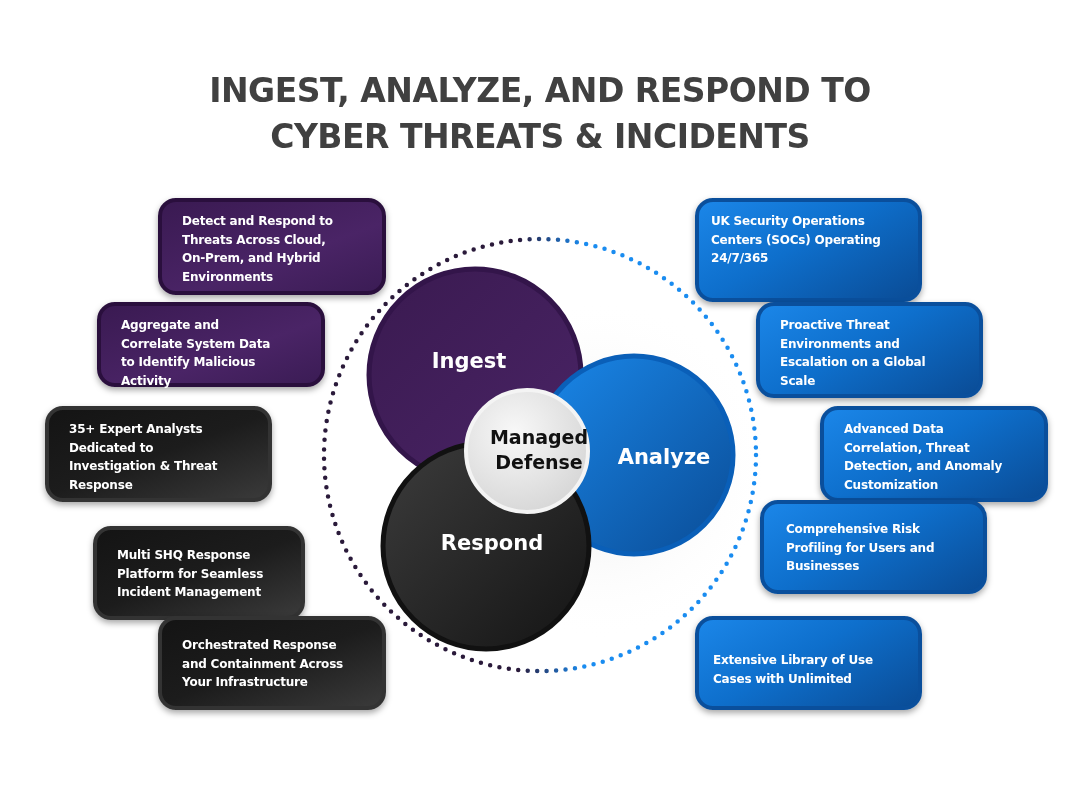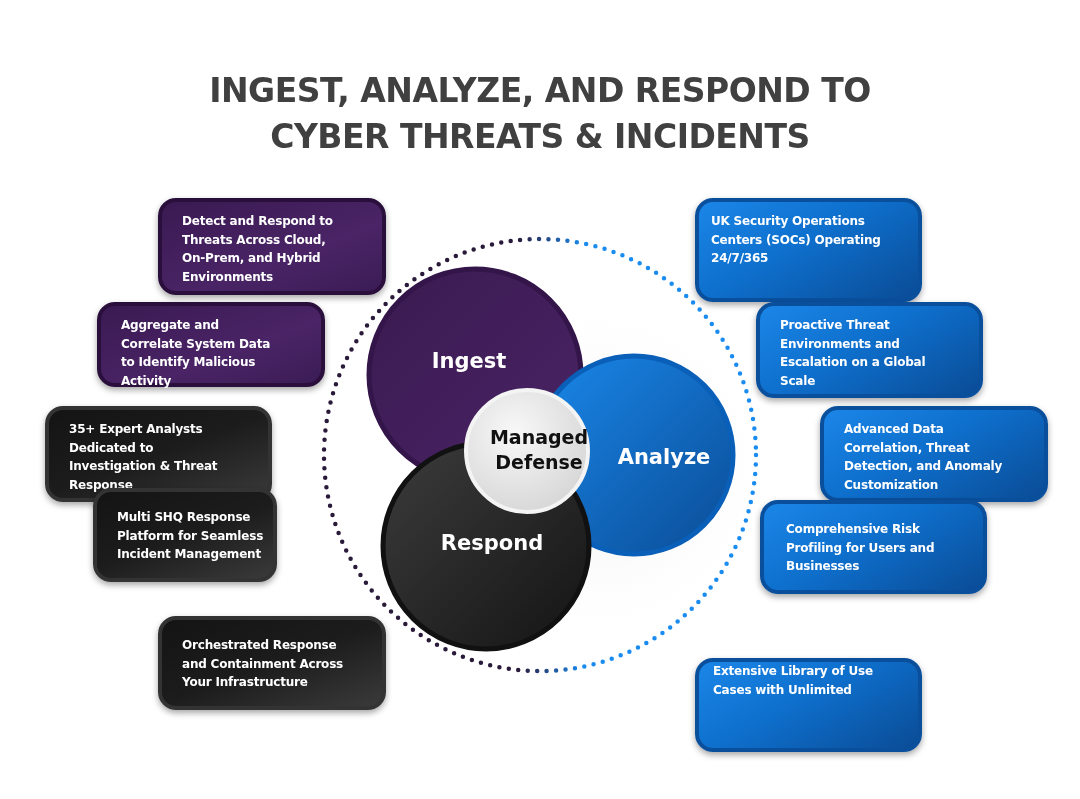--- a/index.html
+++ b/index.html
@@ -107,21 +107,21 @@
   <span>Correlate System Data</span>
   <span>to Identify Malicious</span>
   <span>Activity</span>
 </div>
 <div class="box black" style="left:45px; top:406px; width:227px; height:96px;">
   <span>35+ Expert Analysts</span>
   <span>Dedicated to</span>
   <span>Investigation &amp; Threat</span>
   <span>Response</span>
 </div>
-<div class="box black" style="left:93px; top:488px; width:184px; height:94px; padding-top:16px;">
+<div class="box black" style="left:93px; top:526px; width:212px; height:94px; padding-top:16px;">
   <span>Multi SHQ Response</span>
   <span>Platform for Seamless</span>
   <span>Incident Management</span>
 </div>
 <div class="box black" style="left:158px; top:616px; width:228px; height:94px; padding-top:16px;">
   <span>Orchestrated Response</span>
   <span>and Containment Across</span>
   <span>Your Infrastructure</span>
 </div>
 
@@ -140,16 +140,16 @@
   <span>Advanced Data</span>
   <span>Correlation, Threat</span>
   <span>Detection, and Anomaly</span>
   <span>Customization</span>
 </div>
 <div class="box blue" style="left:760px; top:500px; width:227px; height:94px; padding-top:16px; padding-left:22px;">
   <span>Comprehensive Risk</span>
   <span>Profiling for Users and</span>
   <span>Businesses</span>
 </div>
-<div class="box blue" style="left:695px; top:616px; width:227px; height:94px; padding-top:0; padding-left:14px;margin-top:42px;">
+<div class="box blue" style="left:695px; top:616px; width:227px; height:94px; padding-top:31px; padding-left:14px;">
   <span>Extensive Library of Use</span>
   <span>Cases with Unlimited</span>
 </div>
 
 </body></html>

